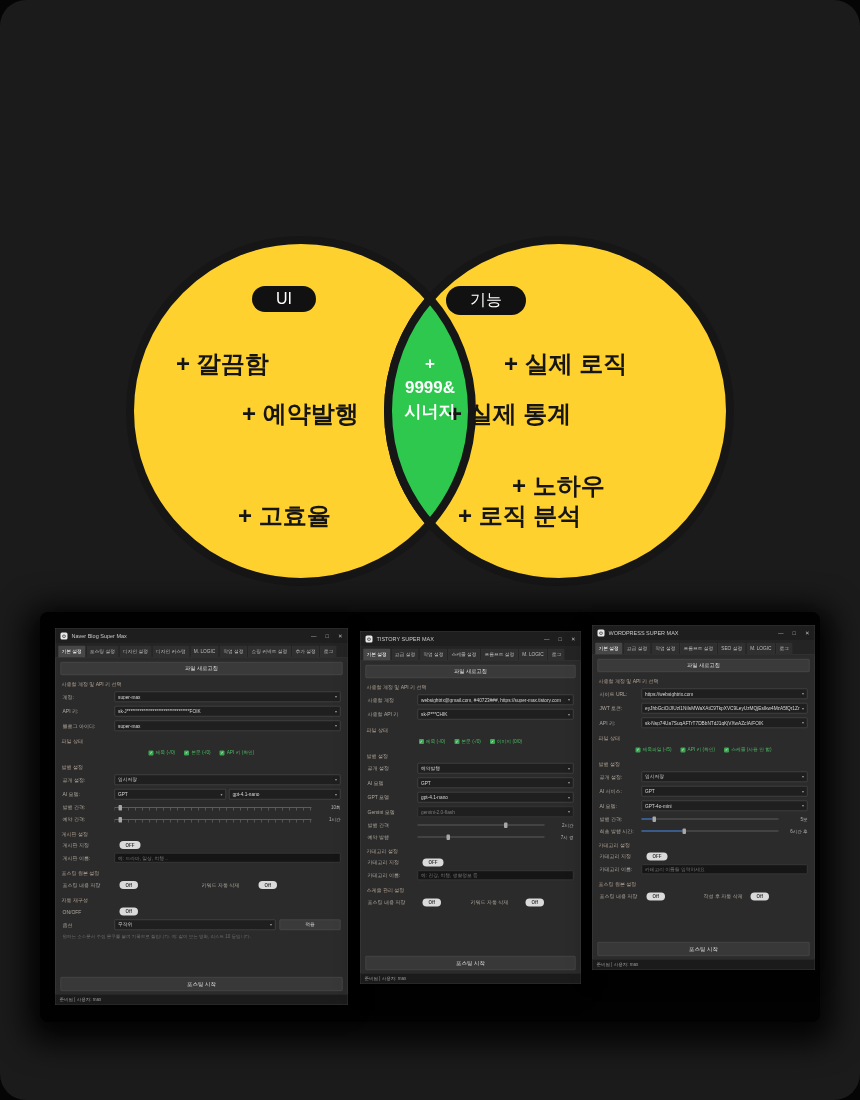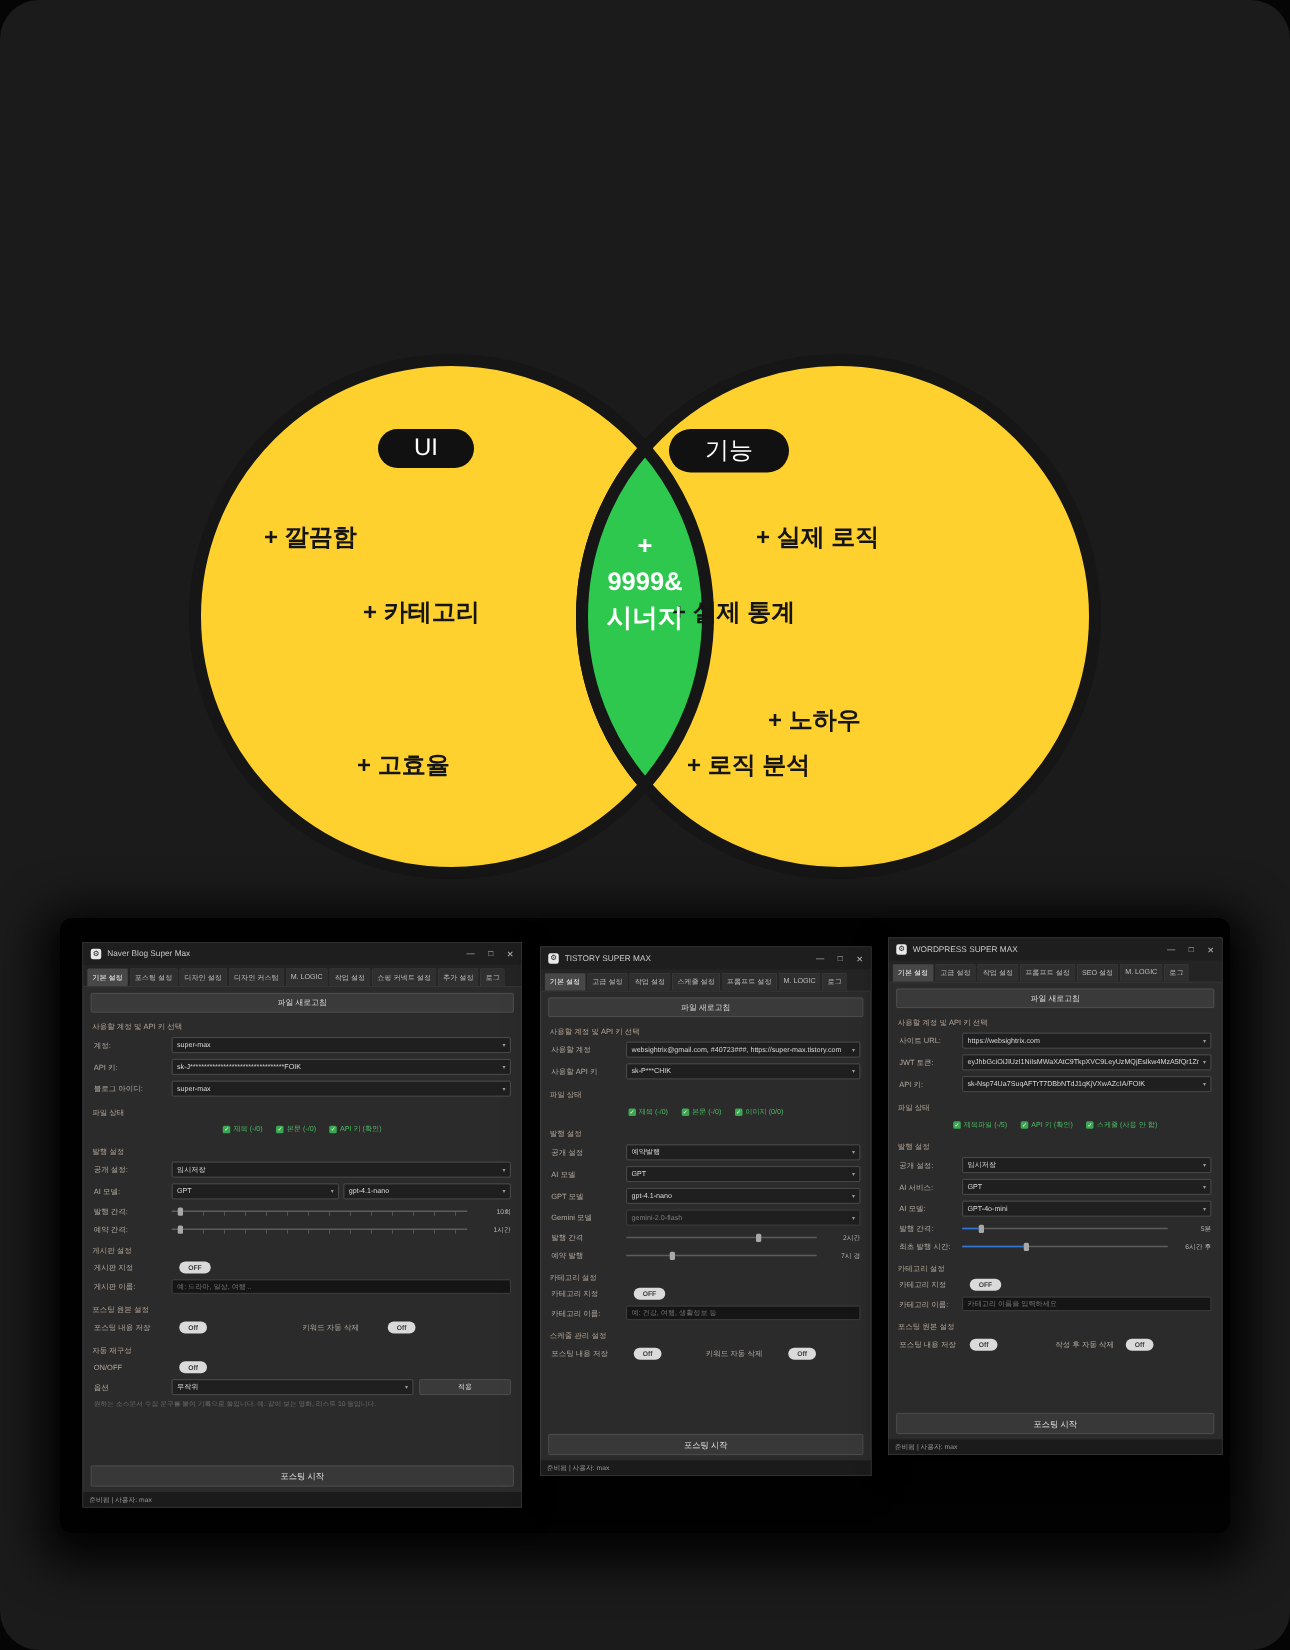--- a/index.html
+++ b/index.html
@@ -4,21 +4,21 @@
 <style>
   html,body{margin:0;padding:0;background:#050505;}
   #canvas{position:relative;width:860px;height:1100px;margin:0 auto;background:#1b1b1b;border-radius:26px;overflow:hidden;font-family:"Liberation Sans",sans-serif;}
   
   #main-title{position:absolute;top:112px;left:0;width:860px;text-align:center;font-size:56px;font-weight:800;color:#ffffff;letter-spacing:-1px;}
   
   #venn-svg{position:absolute;left:0;top:236px;}
   .venn-pill{position:absolute;background:#111111;color:#ffffff;border-radius:17px;font-size:16px;padding:4px 24px;}
   #pill-ui{left:252px;top:286px;}
   #pill-func{left:446px;top:286px;}
-  .venn-item{position:absolute;color:#151515;font-size:16px;font-weight:600;white-space:nowrap;text-align:right;}
+  .venn-item{position:absolute;color:#151515;font-size:24px;font-weight:600;white-space:nowrap;text-align:right;}
   #vl0{left:176px;top:348px;} #vl1{left:242px;top:398px;} #vl2{left:172px;top:450px;} #vl3{left:238px;top:500px;}
   #vr0{left:504px;top:348px;} #vr1{left:448px;top:398px;} #vr2{left:512px;top:470px;} #vr3{left:458px;top:500px;}
   #venn-center{position:absolute;left:385px;top:352px;width:90px;text-align:center;color:#ffffff;font-size:17px;line-height:1.4;font-weight:600;}
   
   #win-backdrop{position:absolute;left:40px;top:612px;width:780px;height:410px;background:#020202;border-radius:8px;box-shadow:0 8px 30px 14px rgba(0,0,0,0.85);}
   
   .win{position:absolute;transform-origin:0 0;transform:scale(0.5);background:#2b2b2b;border:1px solid #404040;display:flex;flex-direction:column;color:#d0d0d0;box-shadow:0 10px 36px rgba(0,0,0,0.8);}
   #w1{left:55px;top:628px;width:584px;height:752px;}
   #w2{left:360px;top:631px;width:440px;height:704px;}
   #w3{left:592px;top:625px;width:444px;height:688px;}
@@ -67,21 +67,21 @@
   <svg id="venn-svg" width="860" height="352" viewBox="0 0 860 352">
     <circle cx="301" cy="175" r="171" stroke="#161616" stroke-width="8" fill="#FFD12E"></circle>
     <circle cx="559" cy="175" r="171" stroke="#161616" stroke-width="8" fill="#FFD12E"></circle>
     <path d="M 430 62.75 A 171 171 0 0 1 430 287.25 A 171 171 0 0 1 430 62.75 Z" stroke="#161616" stroke-width="8" fill="#2EC84E"></path>
   </svg>
 
   <div class="venn-pill" id="pill-ui">UI</div>
   <div class="venn-pill" id="pill-func">기능</div>
 
   <div class="venn-item" id="vl0">+ 깔끔함</div>
-  <div class="venn-item" id="vl1">+ 카테고리</div>
+  <div class="venn-item" id="vl1">+ 예약발행</div>
   <div class="venn-item" id="vl3">+ 고효율</div>
   <div class="venn-item" id="vr0">+ 실제 로직</div>
   <div class="venn-item" id="vr1">+ 실제 통계</div>
   <div class="venn-item" id="vr2">+ 노하우</div>
   <div class="venn-item" id="vr3">+ 로직 분석</div>
 
   <div id="venn-center">
     <div>+</div>
     <div>9999&amp;</div>
     <div>시너지</div>

